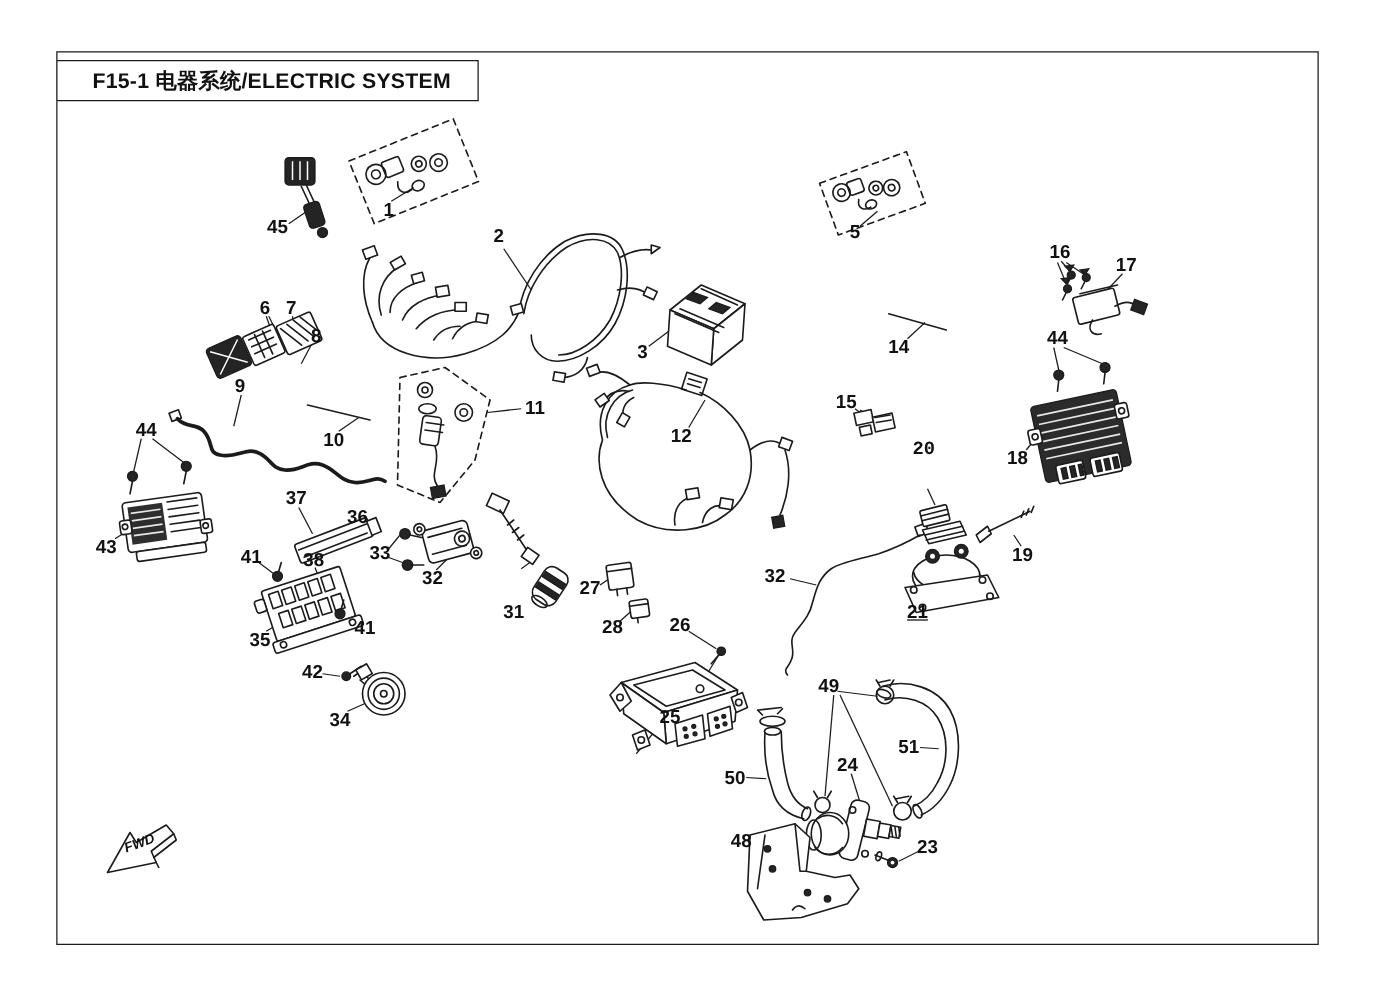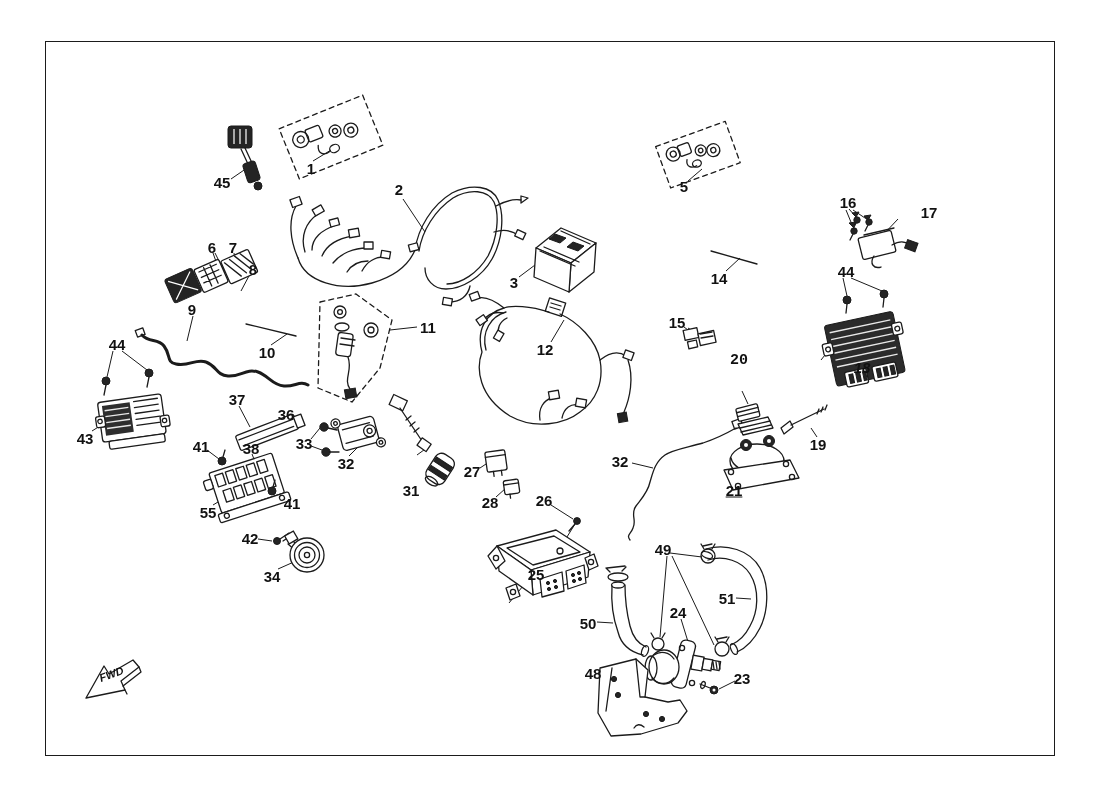--- a/index.html
+++ b/index.html
@@ -21,20 +21,21 @@
   .dark{fill:#242424;stroke:#1b1b1b;stroke-width:1;}
   .ldr{stroke:#1b1b1b;stroke-width:1;fill:none;}
   .dash{stroke-dasharray:5 4;}
   .fin{stroke:#e8e8e8;stroke-width:1.4;}
 </style>
 </head>
 <body>
 
 <div class="page">
   <div class="frame"></div>
+  <div class="titlebox">F15-1 电器系统/ELECTRIC SYSTEM</div>
 
   <svg class="diagram" width="1100" height="800" viewBox="0 0 1100 800">
 
     <g>
       <path class="ldr" d="M313,161 L331,150"></path>
       <path class="ldr" d="M231,179 L247,168"></path>
       <path class="ldr" d="M403,199 L425,232"></path>
       <path class="ldr" d="M688,181 L702,169"></path>
       <path class="ldr" d="M519,277 L543,259"></path>
       <path class="ldr" d="M213,253 L219,270"></path>
@@ -513,30 +514,30 @@
       <div class="callout" style="left: 212px; top: 247px;">6</div>
       <div class="callout" style="left: 233px; top: 247px;">7</div>
       <div class="callout" style="left: 253px; top: 269px;">8</div>
       <div class="callout" style="left: 192px; top: 309px;">9</div>
       <div class="callout" style="left: 267px; top: 352px;">10</div>
       <div class="callout" style="left: 428px; top: 327px;">11</div>
       <div class="callout" style="left: 545px; top: 349px;">12</div>
       <div class="callout" style="left: 719px; top: 278px;">14</div>
       <div class="callout" style="left: 677px; top: 322px;">15</div>
       <div class="callout" style="left: 848px; top: 202px;">16</div>
-      <div class="callout" style="left: 901px; top: 212px; margin-left: 28px;">17</div>
+      <div class="callout" style="left: 901px; top: 212px;">17</div>
       <div class="callout" style="left: 846px; top: 271px;">44</div>
-      <div class="callout" style="left: 862px; top: 367px; font-style: italic;">18</div>
+      <div class="callout" style="left: 814px; top: 367px;">18</div>
       <div class="callout" style="left: 117px; top: 344px;">44</div>
       <div class="callout" style="left: 85px; top: 438px;">43</div>
       <div class="callout" style="left: 237px; top: 399px;">37</div>
       <div class="callout" style="left: 286px; top: 414px;">36</div>
       <div class="callout" style="left: 251px; top: 448px;">38</div>
       <div class="callout" style="left: 201px; top: 446px;">41</div>
-      <div class="callout" style="left: 208px; top: 512px;">55</div>
+      <div class="callout" style="left: 208px; top: 512px;">35</div>
       <div class="callout" style="left: 292px; top: 503px;">41</div>
       <div class="callout" style="left: 304px; top: 443px;">33</div>
       <div class="callout" style="left: 346px; top: 463px;">32</div>
       <div class="callout" style="left: 411px; top: 462px; margin-top: 28px;">31</div>
       <div class="callout" style="left: 250px; top: 538px;">42</div>
       <div class="callout" style="left: 272px; top: 576px;">34</div>
       <div class="callout" style="left: 472px; top: 471px;">27</div>
       <div class="callout" style="left: 490px; top: 502px;">28</div>
       <div class="callout" style="left: 544px; top: 500px;">26</div>
       <div class="callout" style="left: 504px; top: 574px; margin-left: 32px;">25</div>

